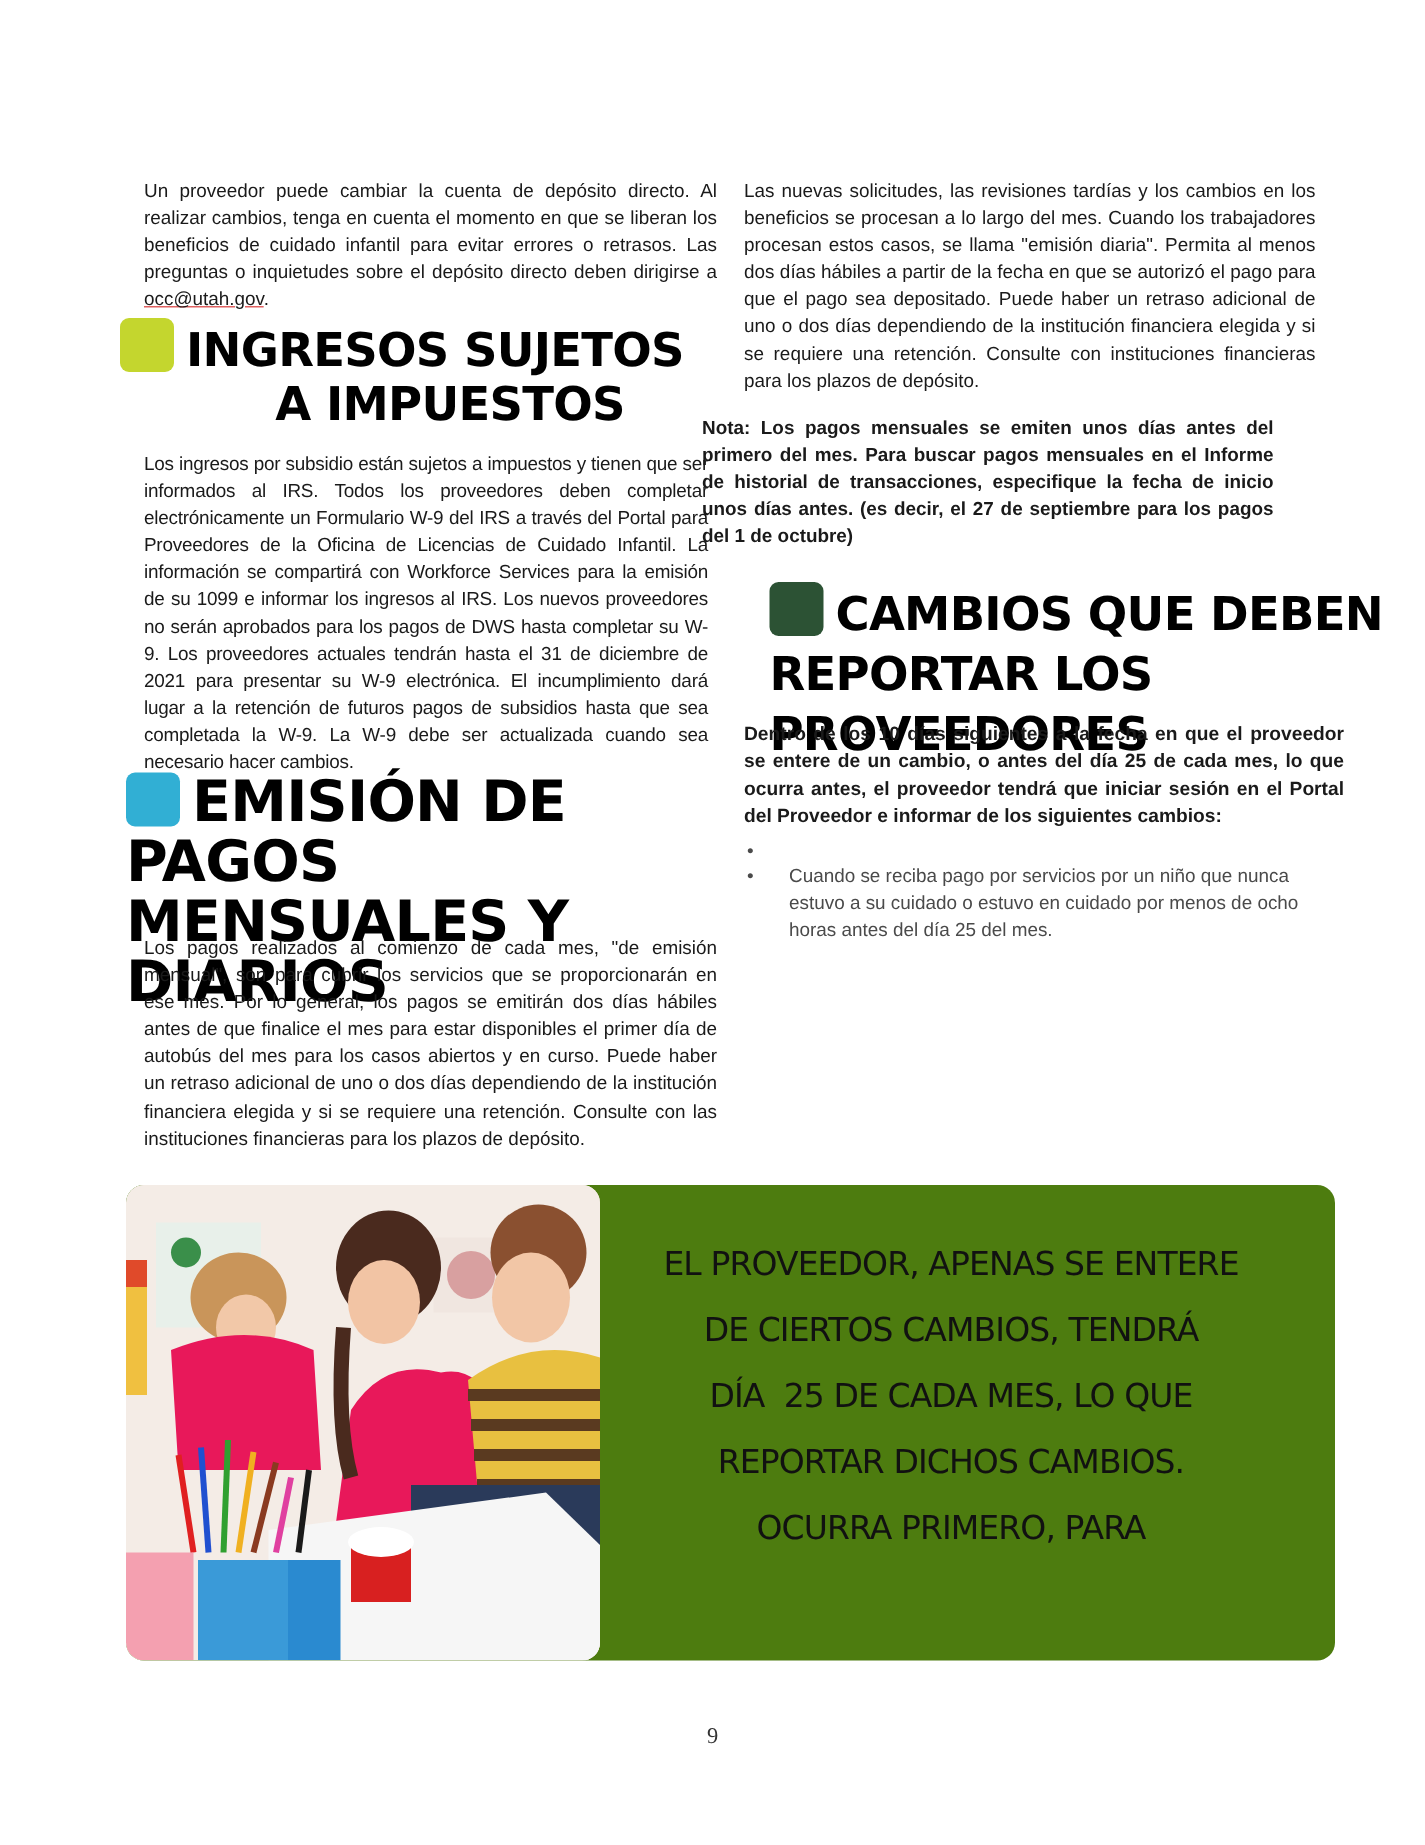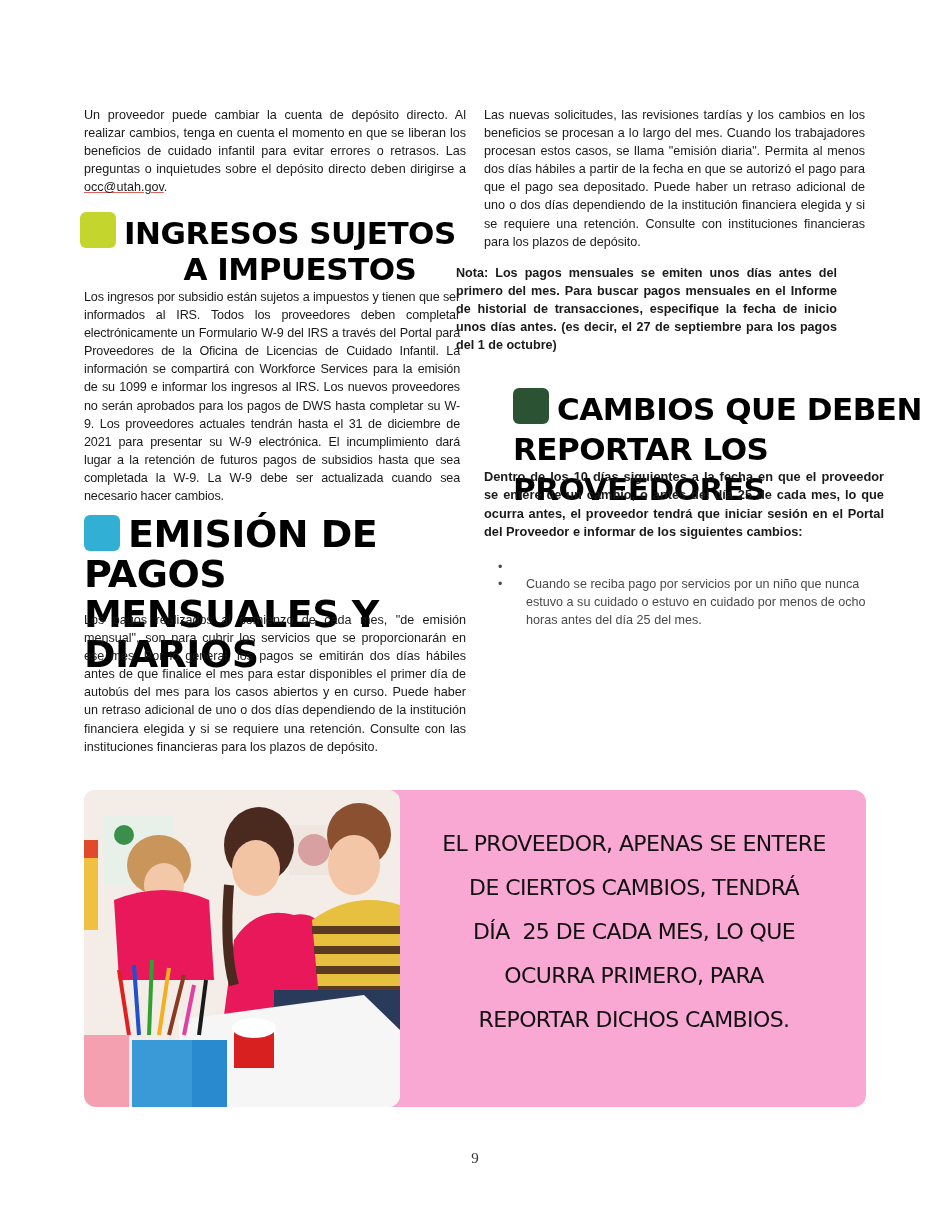--- a/index.html
+++ b/index.html
@@ -1,20 +1,20 @@
 <!DOCTYPE html>
 <html><head>
 <meta charset="utf-8">
 <style>
   html, body { margin: 0; padding: 0; background: #ffffff; }
   body { width: 950px; height: 1230px; position: relative; overflow: hidden; font-family: "Liberation Sans", sans-serif; color: #111; }
   .col { position: absolute; }
   .left { left: 84px; top: 106px; width: 382px; }
   .right { left: 484px; top: 106px; width: 381px; }
-  .body-text { font-size: 12.6px; line-height: 18.1px; text-align: justify; margin: 0; color: #1a1a1a; }
+  .body-text { font-size: 12.6px; line-height: 18.1px; text-align: justify; margin: 12px; color: #1a1a1a; }
   .body-text.tight { letter-spacing: -0.15px; }
   .link { color: #1a1a1a; text-decoration: underline; text-decoration-color: #e06060; }
   .heading { position: relative; font-family: "DejaVu Sans", sans-serif; font-weight: bold; color: #000; margin: 0; letter-spacing: -0.5px; }
   .square { display: inline-block; width: 36px; height: 36px; border-radius: 6px; vertical-align: -4px; margin-right: 8px; }
   .h-ingresos { position: absolute; left: 80px; top: 212px; font-size: 31px; line-height: 36px; width: 400px; }
   .h-ingresos .line2 { display: block; padding-left: 40px; text-align: center; }
   .h-emision { position: absolute; left: 84px; top: 514px; font-size: 38px; line-height: 40px; width: 400px; }
   .h-cambios { position: absolute; left: 513px; top: 376px; font-size: 31px; line-height: 40px; width: 440px; margin-top: 12px; }
   .p-ingresos { position: absolute; left: 84px; top: 288px; width: 376px; }
   .p-emision { position: absolute; left: 84px; top: 611px; width: 382px; }
@@ -52,21 +52,21 @@
   <span class="square" style="background:#2c5234;"></span><span>CAMBIOS QUE DEBEN</span><br>
   <span>REPORTAR LOS PROVEEDORES</span>
 </h2>
 <p class="body-text p-dentro">Dentro de los 10 días siguientes a la fecha en que el proveedor se entere de un cambio, o antes del día 25 de cada mes, lo que ocurra antes, el proveedor tendrá que iniciar sesión en el Portal del Proveedor e informar de los siguientes cambios:</p>
 
 <ul class="bullets">
   <li><span class="dot">•</span></li>
   <li><span class="dot">•</span><span>Cuando se reciba pago por servicios por un niño que nunca estuvo a su cuidado o estuvo en cuidado por menos de ocho horas antes del día 25 del mes.</span></li>
 </ul>
 
-<div class="callout" style="background:#f9a8d4;">
+<div class="callout" style="background:#4d7c0f;padding-left:24px;">
   <div class="photo">
     <svg width="316" height="317" viewBox="0 0 316 317">
       <rect width="316" height="317" fill="#f4ece6"></rect>
 
       <rect x="20" y="25" width="70" height="70" fill="#e8f0ea"></rect>
       <circle cx="40" cy="45" r="10" fill="#3a8f4a"></circle>
       <rect x="0" y="50" width="14" height="90" fill="#f0c040"></rect>
       <rect x="0" y="50" width="14" height="18" fill="#e04a2a"></rect>
       <rect x="205" y="35" width="50" height="50" fill="#f0e6e0"></rect>
       <circle cx="230" cy="60" r="16" fill="#d8a0a0"></circle>
@@ -101,18 +101,18 @@
       <rect x="48" y="250" width="60" height="67" fill="#3a9ad8"></rect>
       <rect x="108" y="250" width="35" height="67" fill="#2a8ad0"></rect>
       <rect x="150" y="240" width="40" height="38" fill="#d82020"></rect>
       <ellipse cx="170" cy="238" rx="22" ry="10" fill="#ffffff"></ellipse>
     </svg>
   </div>
   <div class="callout-text">
     <div>EL PROVEEDOR, APENAS SE ENTERE</div>
     <div>DE CIERTOS CAMBIOS, TENDRÁ</div>
     <div style="white-space:pre;">DÍA  25 DE CADA MES, LO QUE</div>
+    <div>REPORTAR DICHOS CAMBIOS.</div>
     <div>OCURRA PRIMERO, PARA</div>
-    <div>REPORTAR DICHOS CAMBIOS.</div>
   </div>
 </div>
 
 <div class="page-num">9</div>
 
 </body></html>

